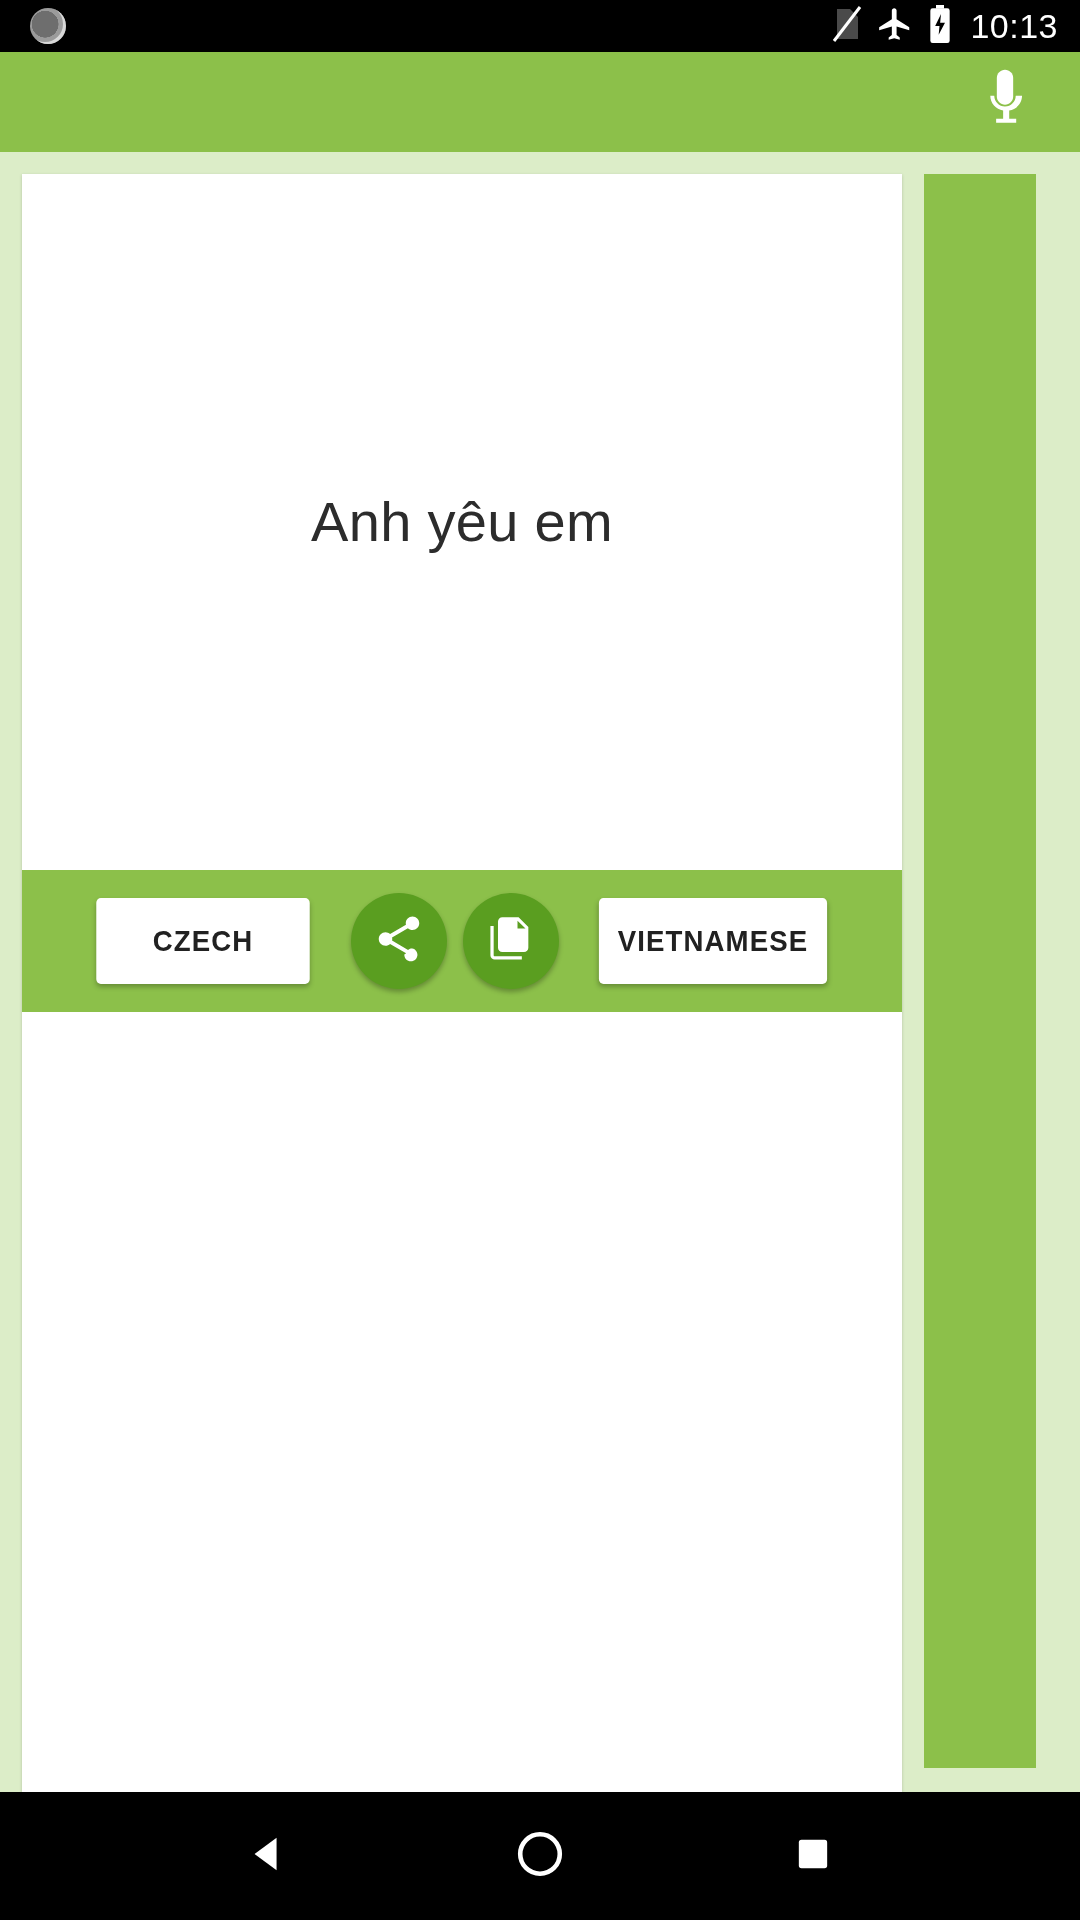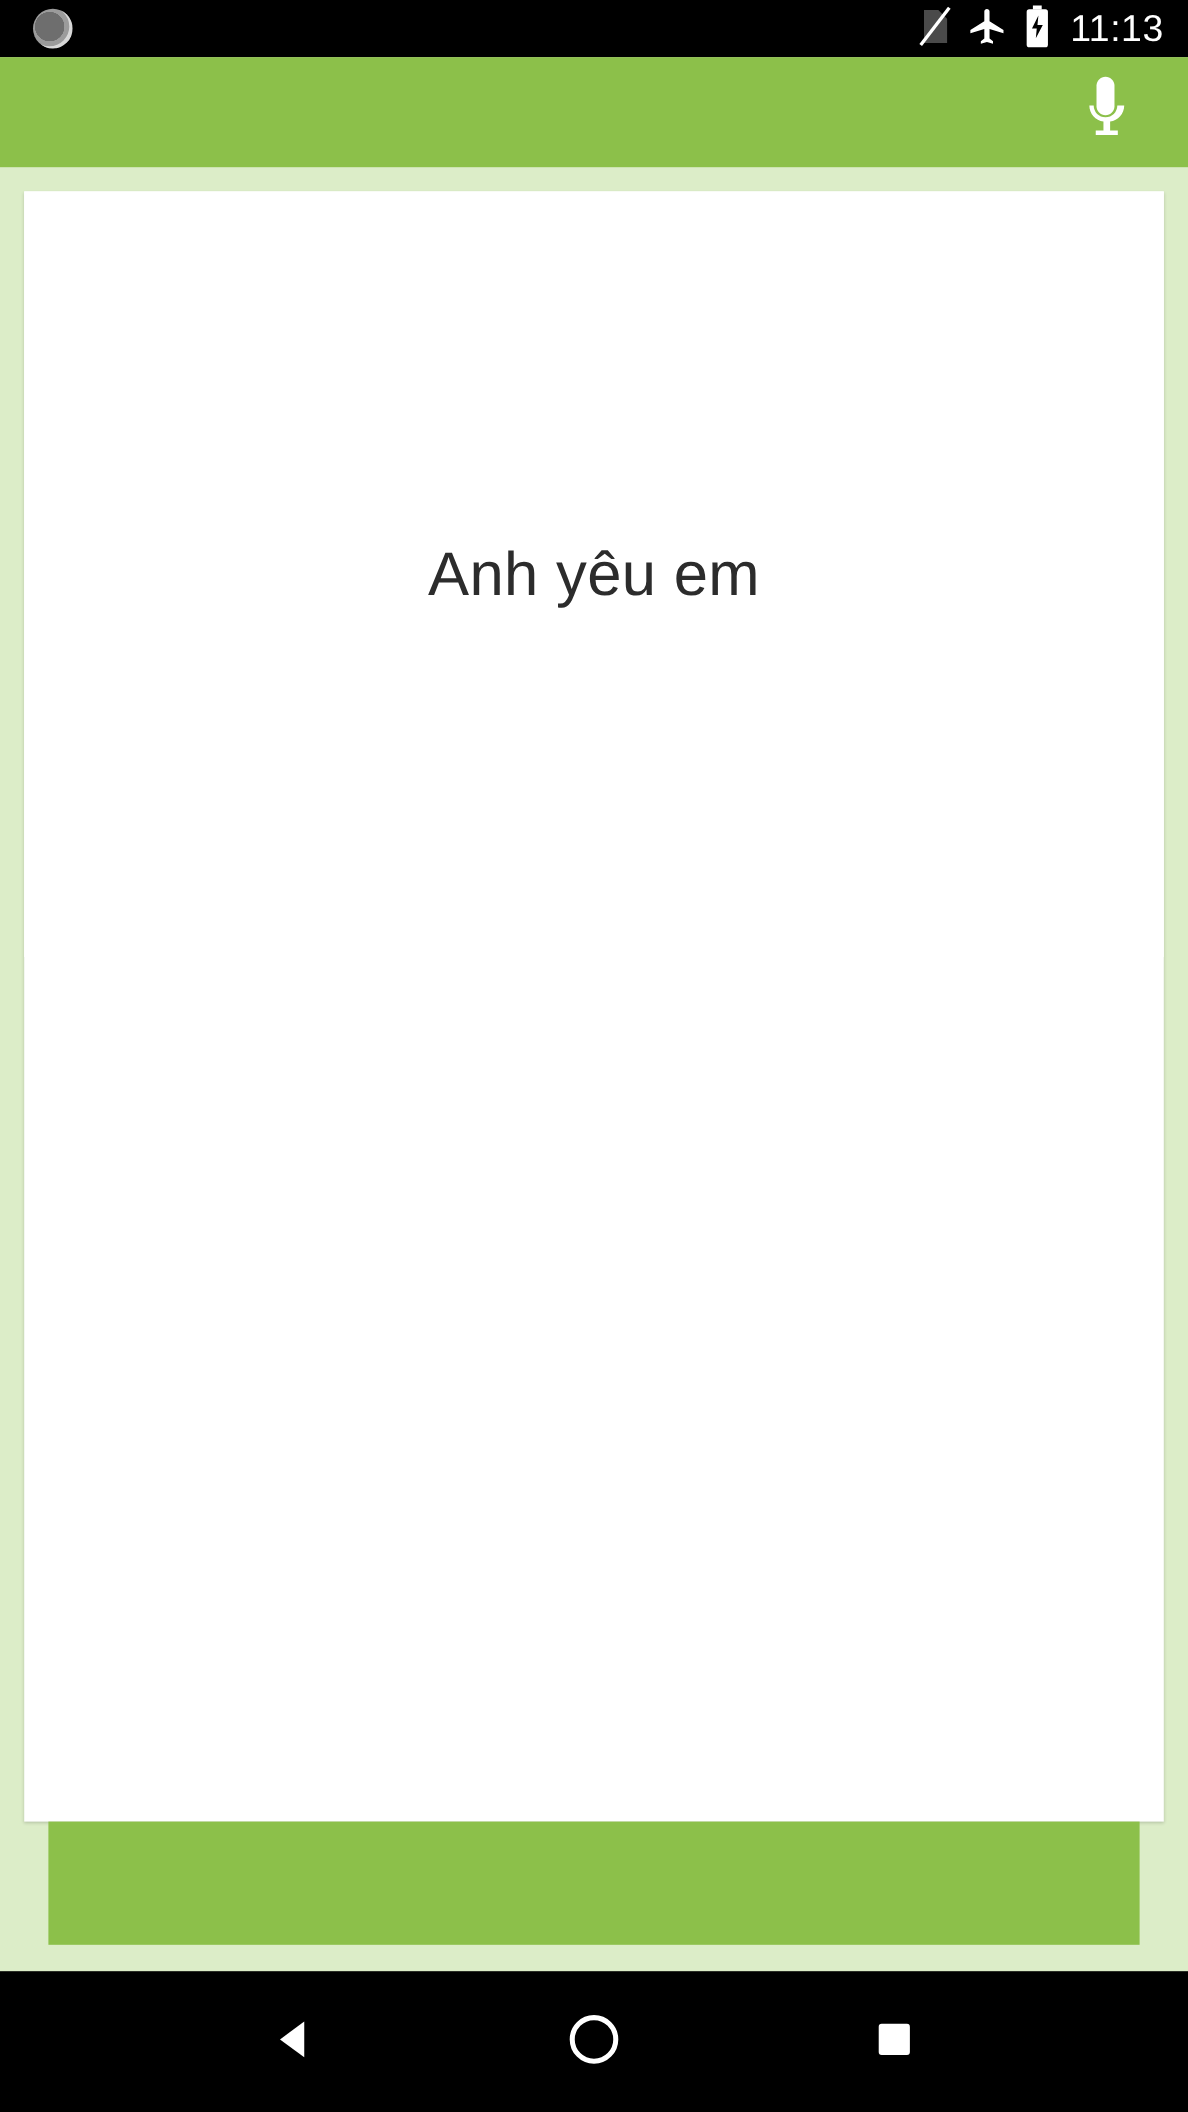--- a/index.html
+++ b/index.html
@@ -50,21 +50,21 @@
   .mic-button {
     width: 78px; height: 78px;
     display: flex; align-items: center; justify-content: center;
     cursor: pointer;
   }
 
   
   .content {
     flex: 1 1 auto;
     padding: 22px 22px 0 22px;
-    display: flex; flex-direction: column;
+    display: flex; flex-direction: row;
     min-height: 0;
   }
   .card {
     flex: 1 1 auto;
     background: #ffffff;
     display: flex; flex-direction: column;
     box-shadow: 0 1px 3px rgba(0,0,0,0.18);
     min-height: 0;
   }
 
@@ -168,21 +168,21 @@
           <path fill="#ffffff" d="M21 16v-2l-8-5V3.5c0-.83-.67-1.5-1.5-1.5S10 2.67 10 3.5V9l-8 5v2l8-2.5V19l-2 1.5V22l3.5-1 3.5 1v-1.5L13 19v-5.5l8 2.5z"></path>
         </svg>
       </span>
       <span class="icon-battery">
         <svg width="24" height="40" viewBox="0 0 14 24">
           <rect x="4.6" y="0.6" width="4.8" height="2.2" fill="#ffffff"></rect>
           <rect x="1.2" y="2.6" width="11.6" height="20.8" rx="1.4" fill="#ffffff"></rect>
           <path d="M7.6 6 L4.1 13.2 h2.6 l-0.5 5.3 L10 11.2 H7.1 z" fill="#000000"></path>
         </svg>
       </span>
-      <span class="status-time">11:13</span>
+      <span class="status-time">10:13</span>
     </div>
   </div>
 
   <div class="app-bar">
     <div class="mic-button">
       <span>
         <svg width="56" height="72" viewBox="0 0 24 30">
           <path fill="#ffffff" d="M12 17c1.93 0 3.5-1.57 3.5-3.5v-8C15.5 3.57 13.93 2 12 2S8.5 3.57 8.5 5.5v8c0 1.93 1.57 3.5 3.5 3.5z"></path>
           <path fill="#ffffff" d="M18.3 13.2h-1.7c0 2.55-2.07 4.62-4.6 4.62s-4.6-2.07-4.6-4.62H5.7c0 3.2 2.42 5.84 5.5 6.26V23h-3v1.7h8.6V23h-3v-3.54c3.08-.42 5.5-3.06 5.5-6.26z"></path>
         </svg>
@@ -190,20 +190,42 @@
     </div>
   </div>
 
   <div class="content">
     <div class="card">
 
       <div class="text-pane pane-source">
         <div class="phrase">Anh yêu em</div>
       </div>
 
+      <div class="control-bar">
+        <button class="lang-button lang-source">CZECH</button>
+
+        <div class="round-button">
+          <span>
+            <svg width="54" height="54" viewBox="0 0 24 24">
+              <path fill="#ffffff" d="M18 16.08c-.76 0-1.44.3-1.96.77L8.91 12.7c.05-.23.09-.46.09-.7s-.04-.47-.09-.7l7.05-4.11c.54.5 1.25.81 2.04.81 1.66 0 3-1.34 3-3s-1.34-3-3-3-3 1.34-3 3c0 .24.04.47.09.7L8.04 9.81C7.5 9.31 6.79 9 6 9c-1.66 0-3 1.34-3 3s1.34 3 3 3c.79 0 1.5-.31 2.04-.81l7.12 4.16c-.05.21-.8.43-.8.65 0 1.61 1.31 2.92 2.92 2.92s2.92-1.31 2.92-2.92-1.31-2.92-2.92-2.92z"></path>
+            </svg>
+          </span>
+        </div>
+
+        <div class="round-button">
+          <span>
+            <svg width="52" height="52" viewBox="0 0 24 24">
+              <path fill="#ffffff" d="M4 6H2.5v13.5c0 1.1.9 2 2 2H17V20H4.5c-.28 0-.5-.22-.5-.5V6z"></path>
+              <path fill="#ffffff" d="M15.5 2H8c-1.1 0-2 .9-2 2v12c0 1.1.9 2 2 2h10c1.1 0 2-.9 2-2V6.5L15.5 2zm-.5 5.2V3.6l3.7 3.6H15z"></path>
+            </svg>
+          </span>
+        </div>
+
+        <button class="lang-button lang-target">VIETNAMESE</button>
+      </div>
 
 
     </div>
 
     <div class="footer-band"></div>
   </div>
 
   <div class="nav-bar">
     <div class="nav-button">
       <span>

